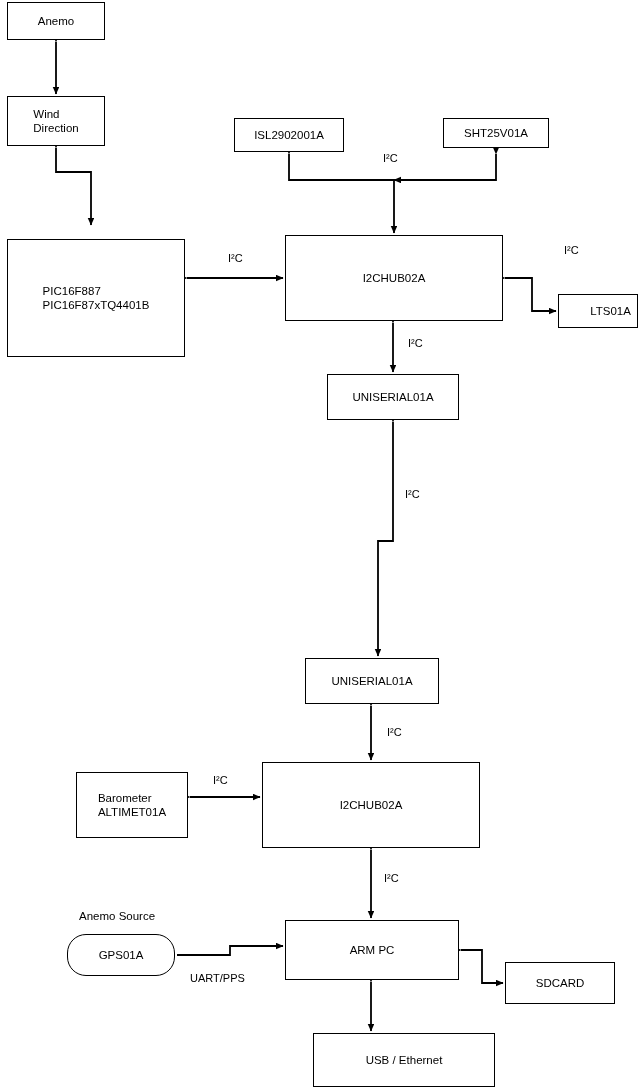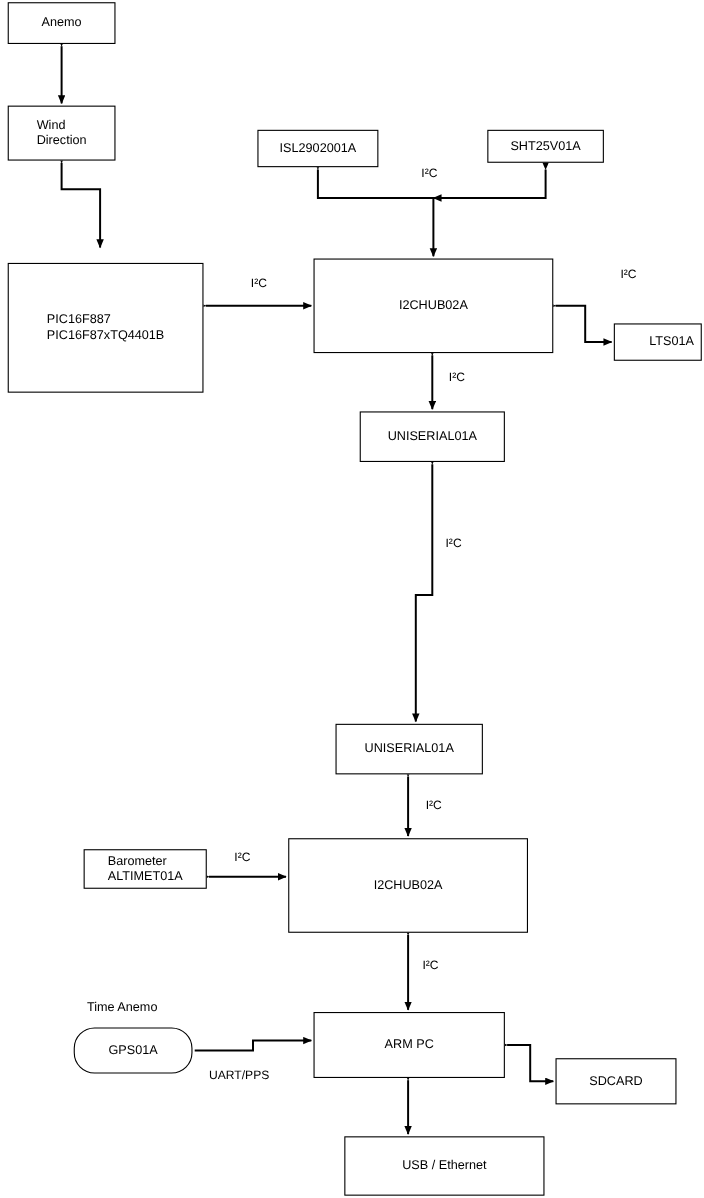--- a/index.html
+++ b/index.html
@@ -113,36 +113,36 @@
   <div class="node" style="left:285px;top:235px;width:218px;height:86px;">I2CHUB02A</div>
 
   <div class="node" style="left:558px;top:294px;width:80px;height:34px;padding-left:27px;">LTS01A</div>
 
   <div class="node" style="left:327px;top:374px;width:132px;height:46px;">UNISERIAL01A</div>
 
   <div class="node" style="left:305px;top:658px;width:134px;height:46px;">UNISERIAL01A</div>
 
   <div class="node" style="left:262px;top:762px;width:218px;height:86px;">I2CHUB02A</div>
 
-  <div class="node" style="left:76px;top:772px;width:112px;height:36px;">Barometer
+  <div class="node" style="left:76px;top:772px;width:112px;height:66px;">Barometer
 ALTIMET01A</div>
 
   <div class="node" style="left:285px;top:920px;width:174px;height:60px;">ARM PC</div>
 
   <div class="node" style="left:67px;top:934px;width:108px;height:42px;border-radius:19px;">GPS01A</div>
 
   <div class="node" style="left:505px;top:962px;width:110px;height:42px;">SDCARD</div>
 
   <div class="node" style="left:281px;top:1033px;width:182px;height:54px;margin-left:32px;">USB / Ethernet</div>
 
   <div class="edge-label" style="left:383px;top:152px;">I²C</div>
   <div class="edge-label" style="left:228px;top:252px;">I²C</div>
   <div class="edge-label" style="left:564px;top:244px;">I²C</div>
   <div class="edge-label" style="left:408px;top:337px;">I²C</div>
   <div class="edge-label" style="left:405px;top:488px;">I²C</div>
   <div class="edge-label" style="left:387px;top:726px;">I²C</div>
   <div class="edge-label" style="left:213px;top:774px;">I²C</div>
   <div class="edge-label" style="left:384px;top:872px;">I²C</div>
   <div class="edge-label" style="left:190px;top:972px;">UART/PPS</div>
 
-  <div class="free-label" style="left:79px;top:910px;">Time Anemo</div>
+  <div class="free-label" style="left:79px;top:910px;">Anemo Source</div>
 
 </div>
 
 </body></html>

